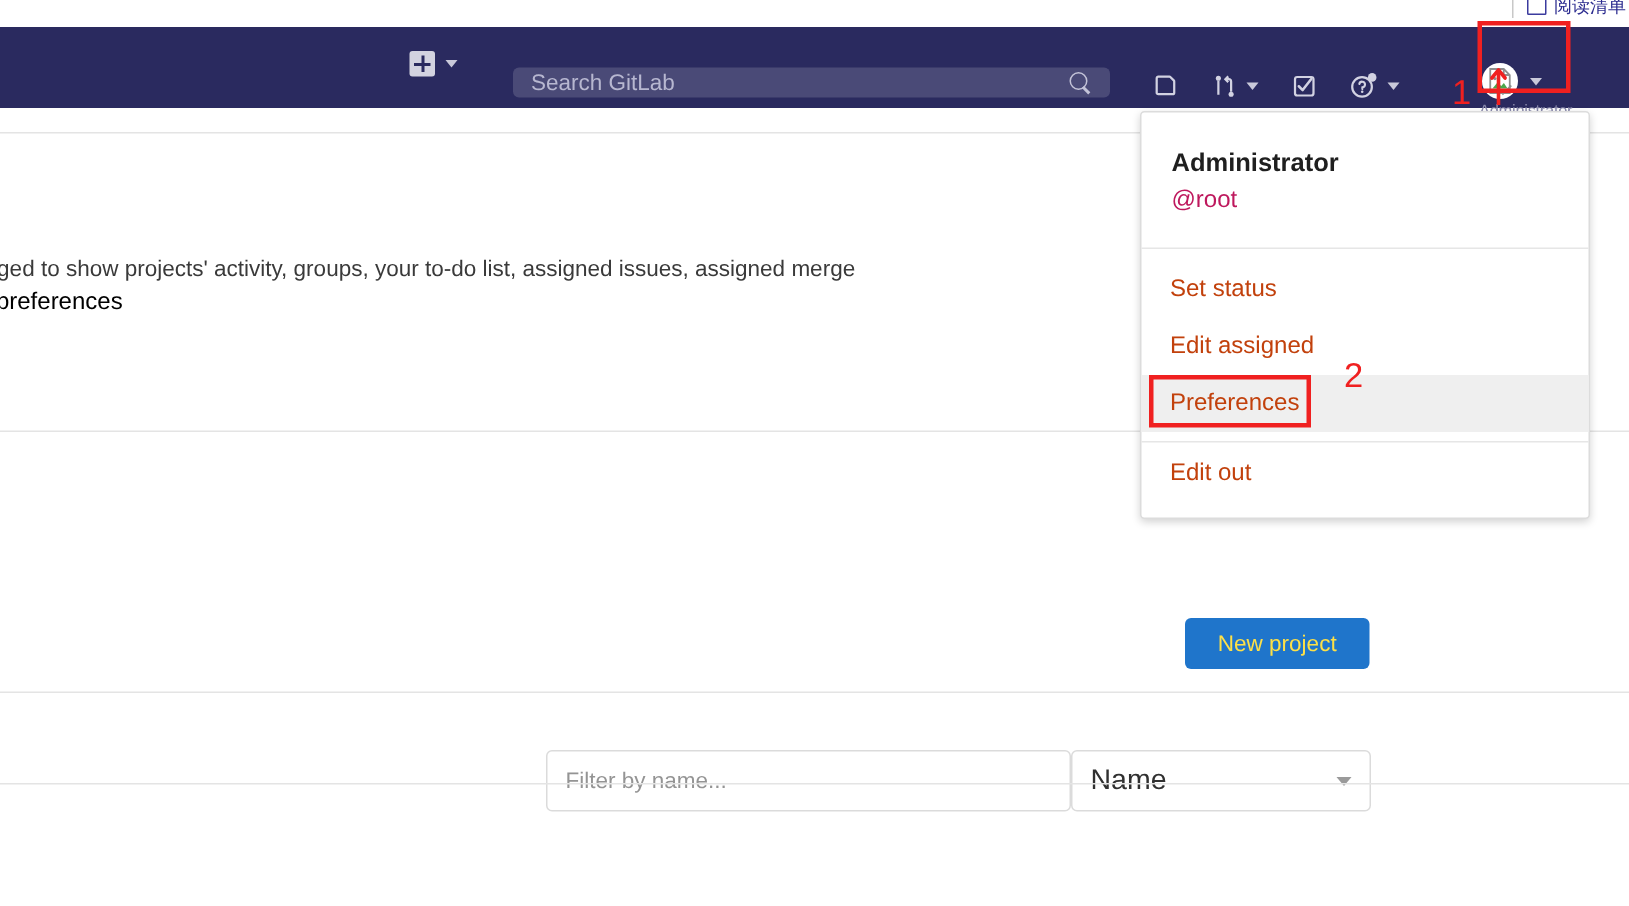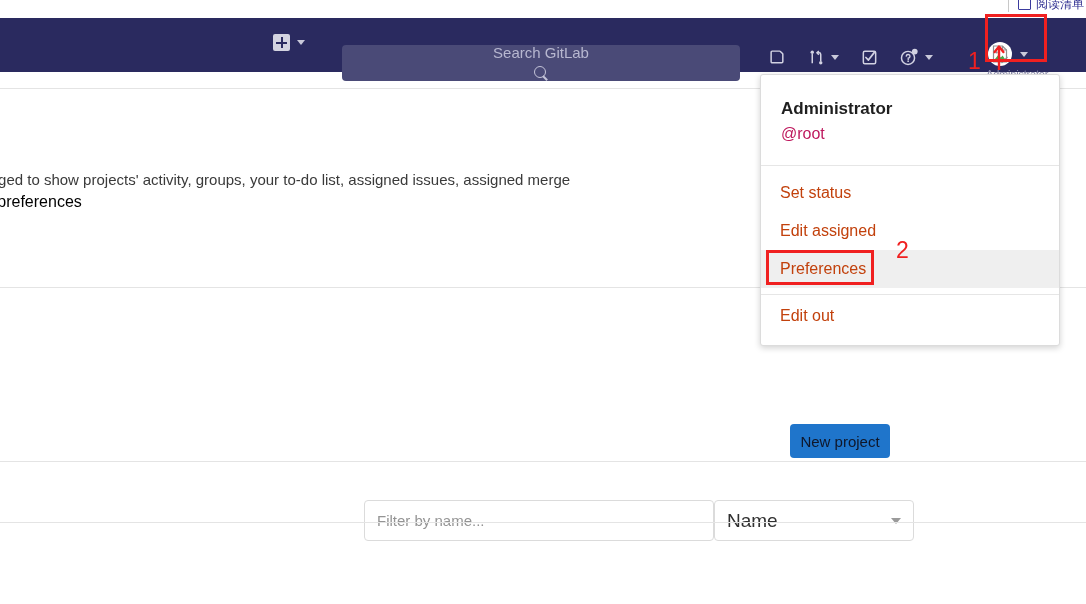--- a/index.html
+++ b/index.html
@@ -49,23 +49,23 @@
   }
   .plus-box::before { left: 7.5px; top: 3px; width: 2px; height: 11px; }
   .plus-box::after  { left: 3px; top: 7.5px; width: 11px; height: 2px; }
   .caret {
     width: 0; height: 0; border-left: 4.5px solid transparent;
     border-right: 4.5px solid transparent; border-top: 5px solid #c9c9da;
   }
 
   .search-box {
     position: absolute; left: 342px; top: 27px;
-    width: 398px; height: 36px; border-radius: 4px;
+    width: 398px; height: 20px; border-radius: 4px;
     background: #4a4a77; display: flex; align-items: center;
-    padding: 0 12px; cursor: text; flex-direction: column;
+    padding: 0 12px; cursor: text;
   }
   .search-box .ph {
     flex: 1; color: #b7b7d0; font-size: 15px; line-height: 1;
   }
   .search-ico { width: 15px; height: 15px; position: relative; }
   .search-ico::before {
     content: ""; position: absolute; left: 0; top: 0;
     width: 10px; height: 10px; border: 1.8px solid #c3c3d8; border-radius: 50%;
   }
   .search-ico::after {
@@ -107,23 +107,23 @@
   }
 
   .alert-text {
     position: absolute; left: -92px; top: 95px; width: 860px;
     font-size: 15px; color: #3a3a3a; line-height: 26px;
     white-space: nowrap;
   }
   .alert-line2 { position: absolute; left: -92px; top: 121px; white-space: nowrap; }
 
   .new-project-btn {
-    position: absolute; left: 790px; top: 352px;
-    width: 100px; height: 34px; border-radius: 4px;
-    background: #1f75cb; color: #0f172a; border: none;
+    position: absolute; left: 790px; top: 340px;
+    width: 123px; height: 34px; border-radius: 4px;
+    background: #1f75cb; color: #fde047; border: none;
     font-size: 15px; font-family: "Liberation Sans", sans-serif;
     cursor: pointer; display: flex; align-items: center; justify-content: center;
   }
 
   .filter-row {
     position: absolute; left: 353px; top: 428px;
     display: flex; align-items: center; gap: 0; padding-left: 11px;
   }
   .filter-input {
     width: 350px; height: 41px; border: 1px solid #dbdbdb; border-radius: 4px;

